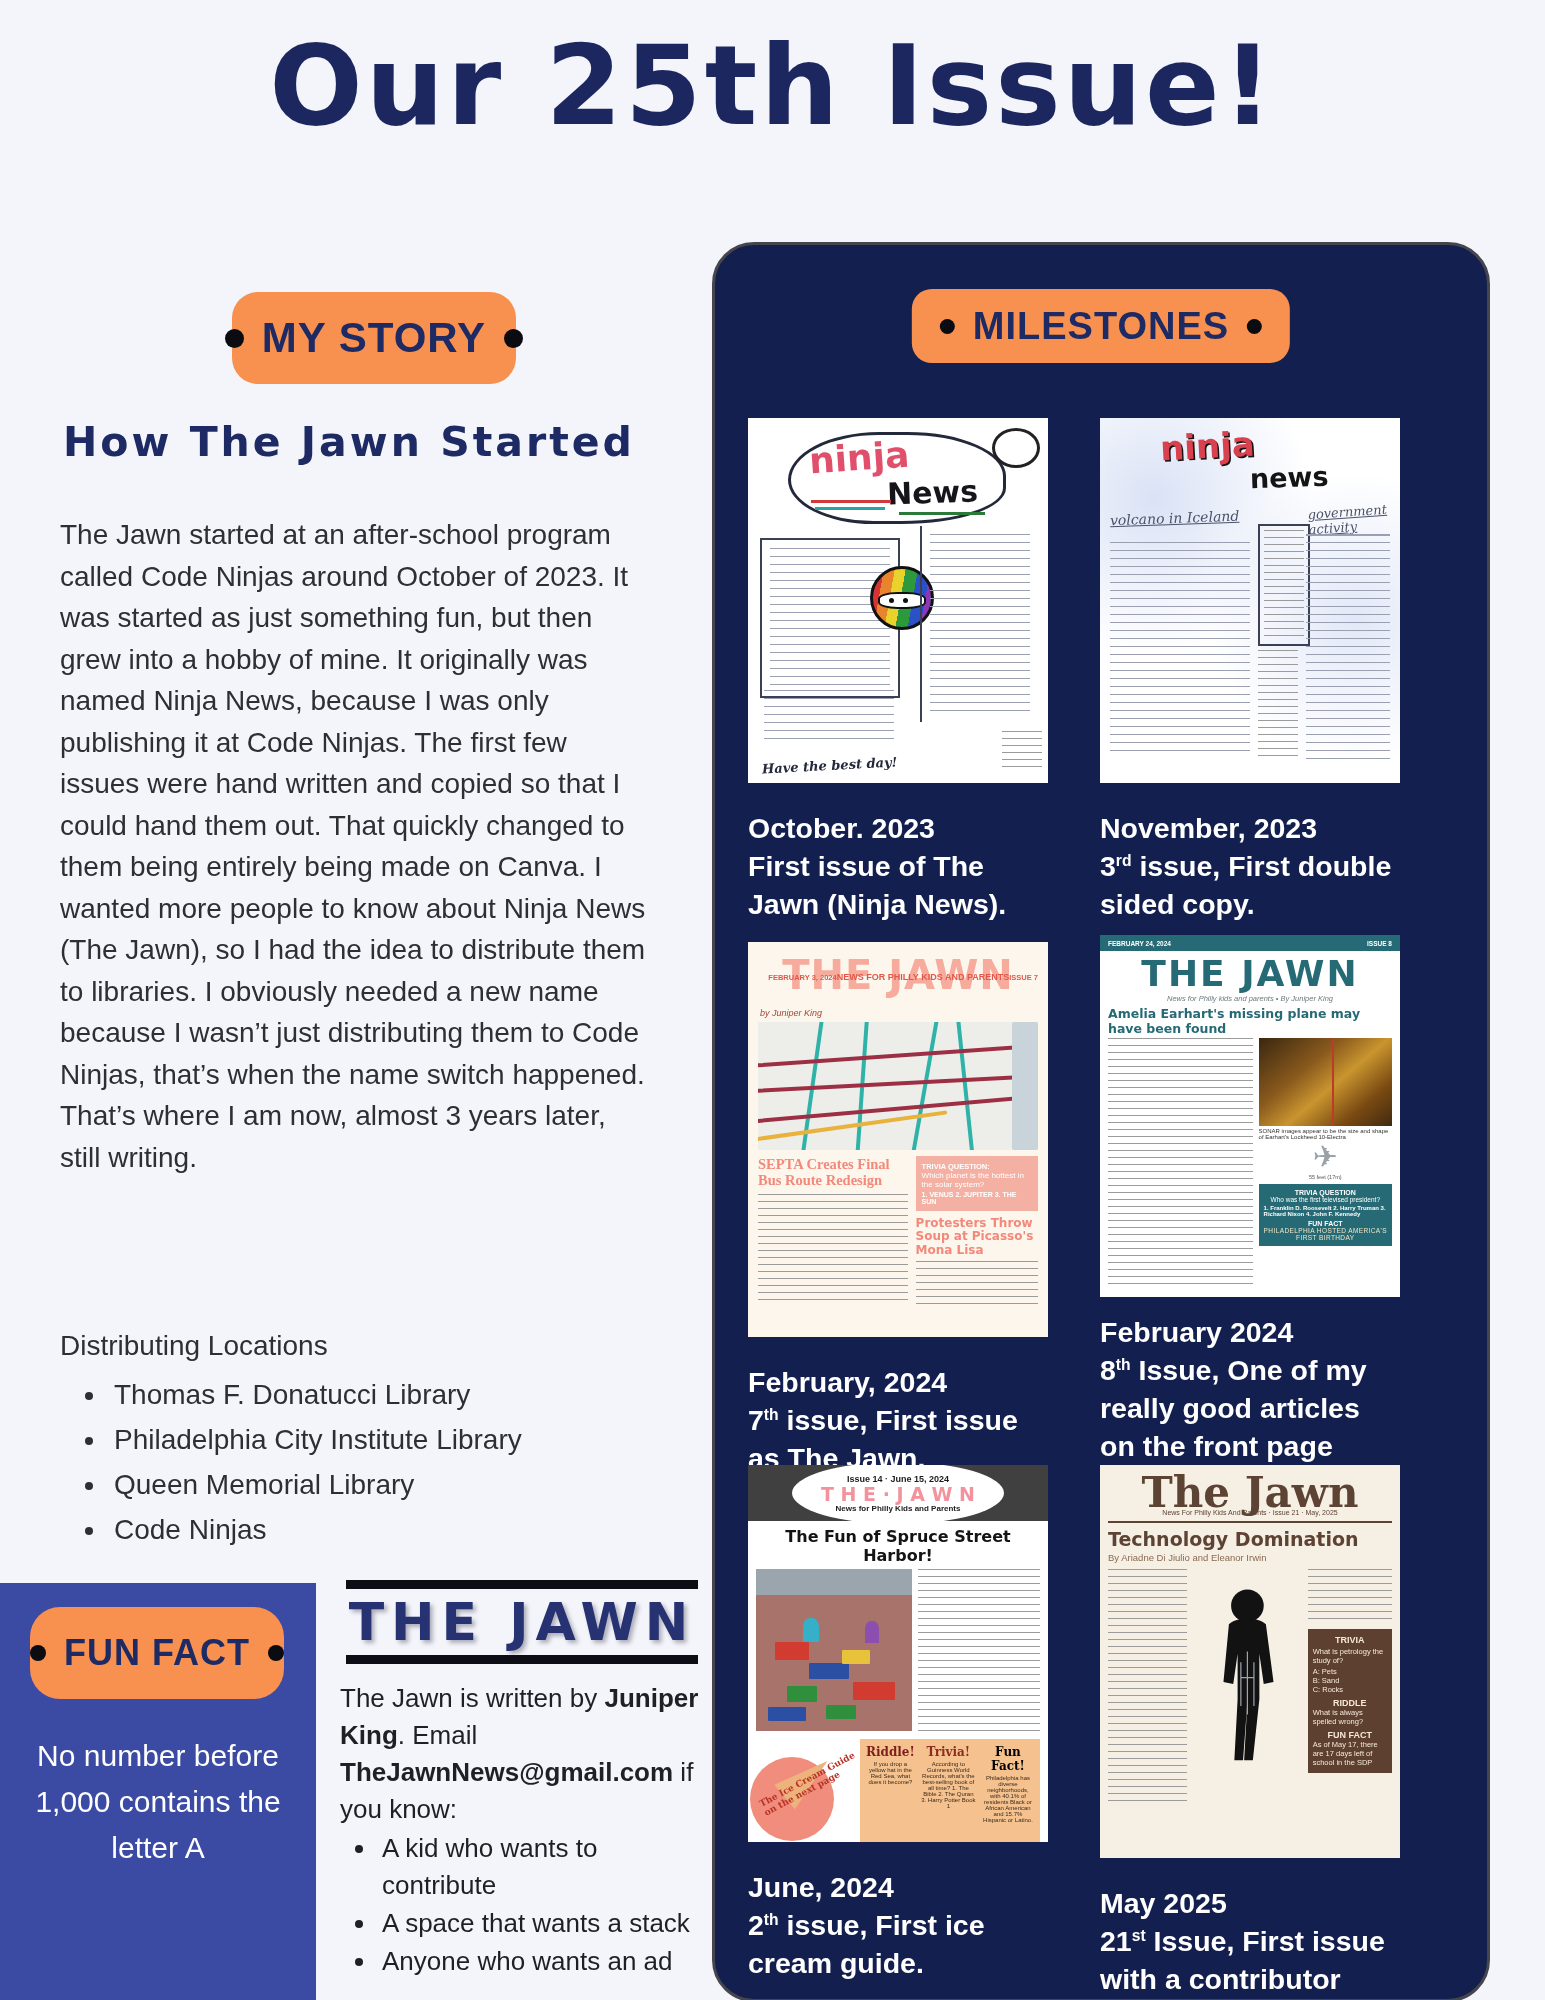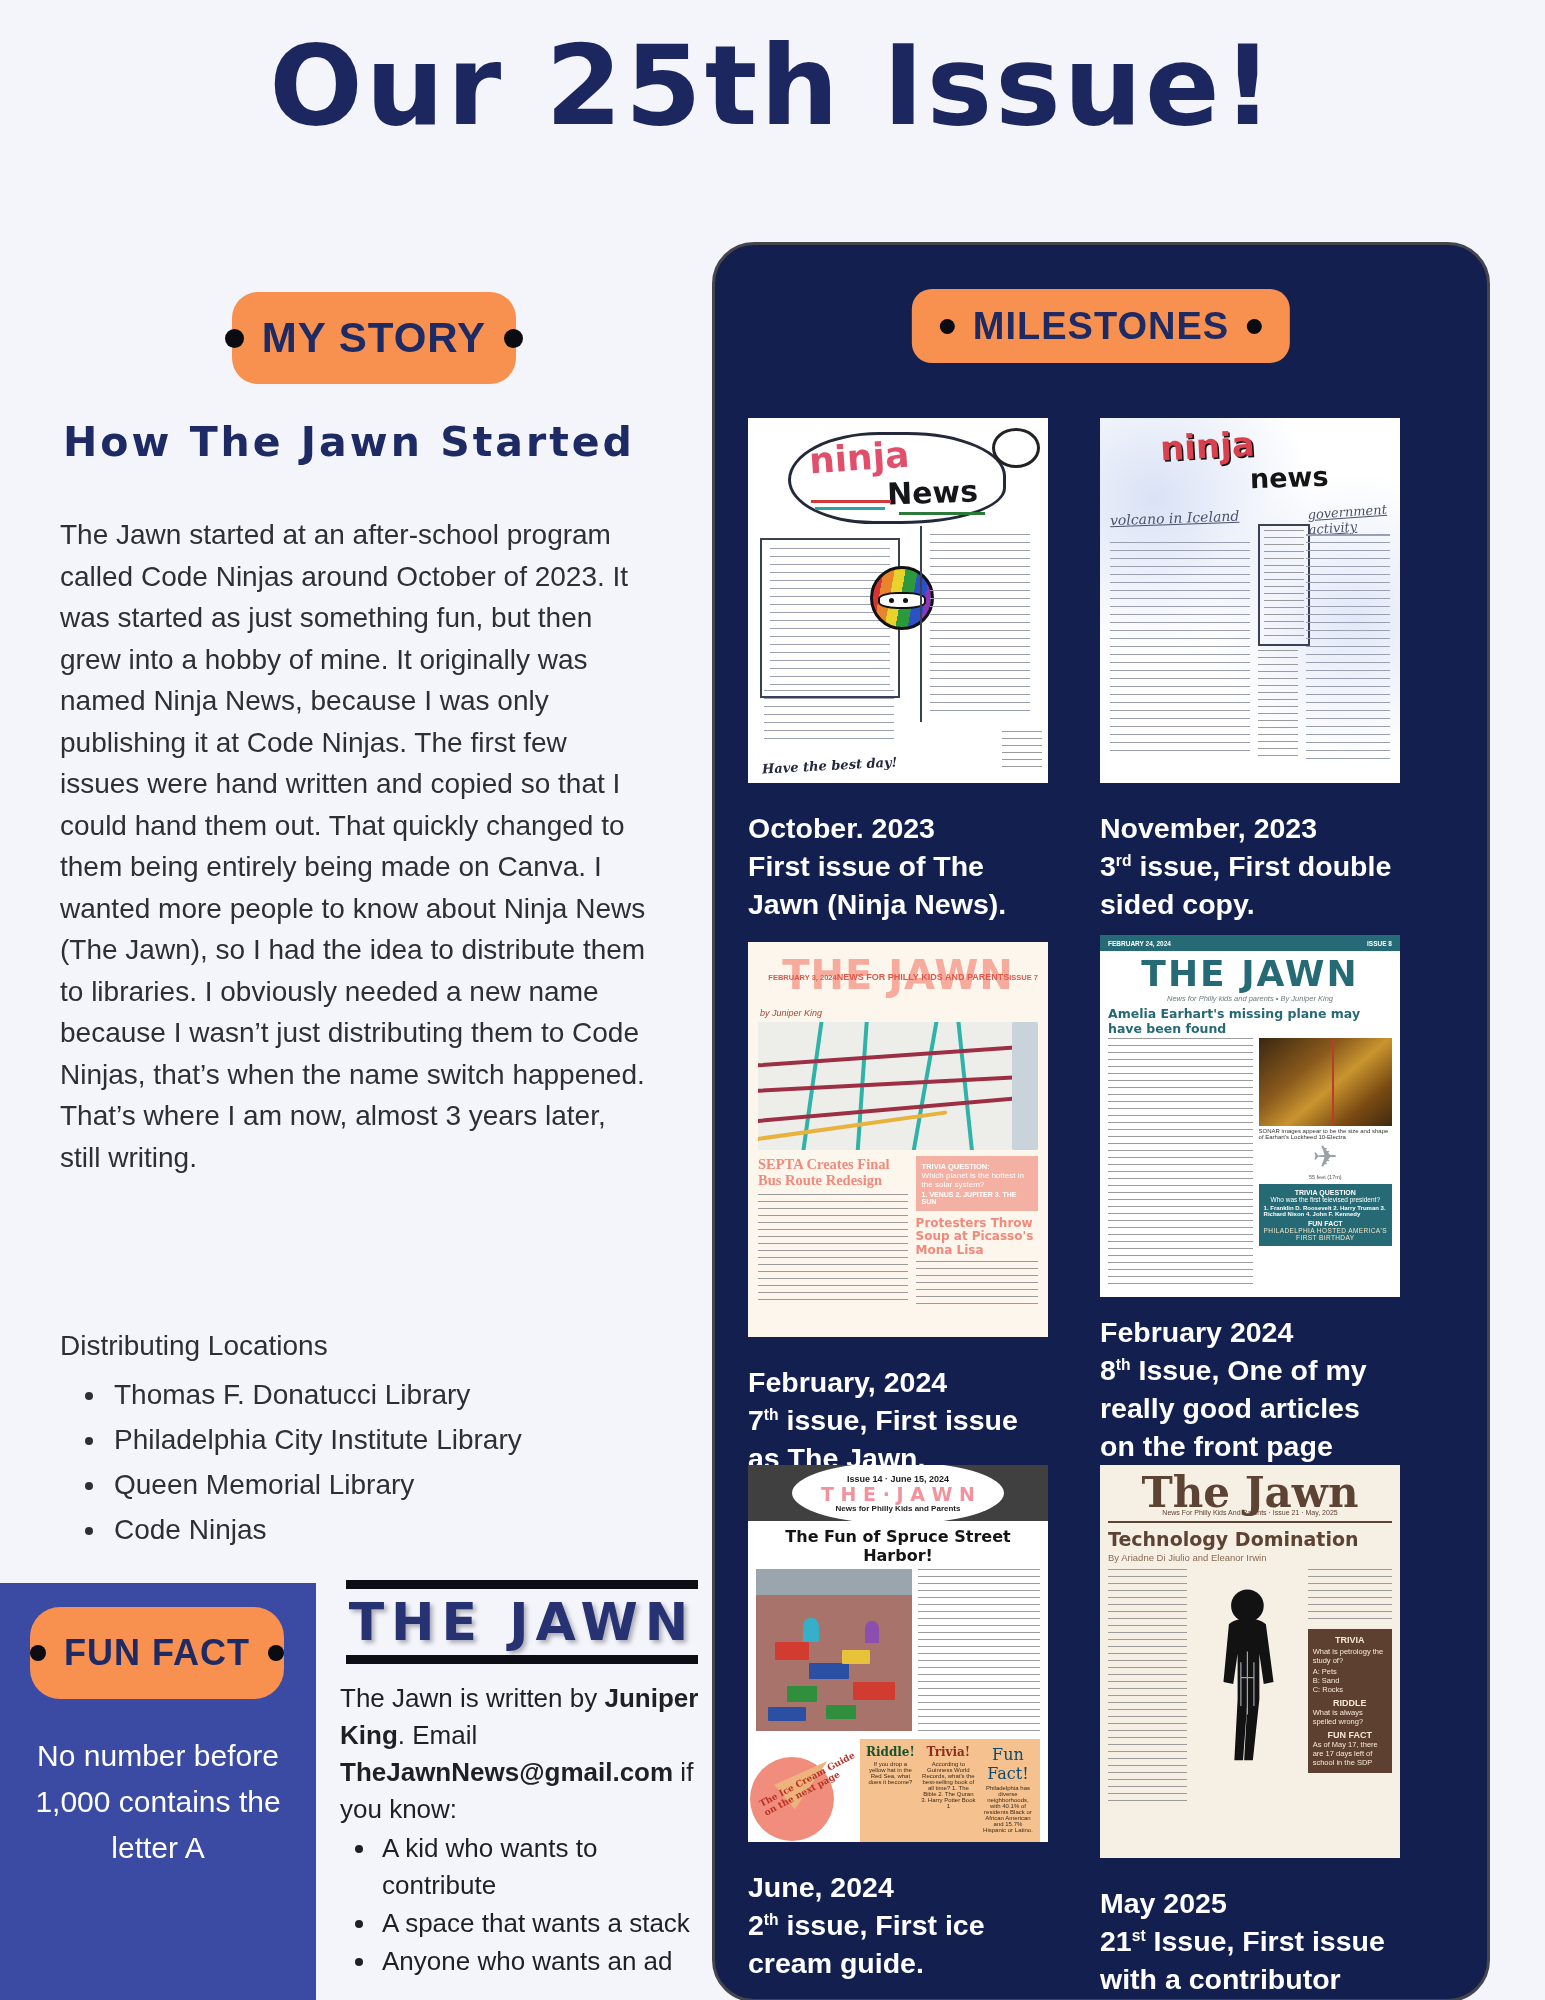--- a/index.html
+++ b/index.html
@@ -303,29 +303,29 @@
         </div>
         <div style="position:relative;height:120px;margin-top:6px;">
           <div class="abs" style="left:2px;top:6px;width:104px;height:104px;">
             <span class="abs" style="left:0;top:14px;width:84px;height:84px;border-radius:50%;background:#f08d7d;"></span>
             <span class="abs" style="left:40px;top:8px;width:0;height:0;border-left:16px solid transparent;border-right:16px solid transparent;border-top:56px solid #eeb27c;transform:rotate(-130deg);"></span>
             <span class="abs pre" style="left:6px;top:30px;width:110px;font-size:9px;font-weight:800;color:#b83325;transform:rotate(-28deg);font-family:'DejaVu Serif',serif;">The Ice Cream Guide
 on the next page</span>
           </div>
           <div class="abs" style="left:112px;right:8px;top:2px;bottom:6px;background:#f5c28f;display:flex;gap:6px;padding:6px;">
             <div style="width:30%;">
-              <div class="t-center" style="font-size:12px;font-weight:800;color:#14532d;font-family:'DejaVu Serif',serif;">Riddle!</div>
+              <div class="t-center" style="font-size:12px;font-weight:800;color:#7f1d1d;font-family:'DejaVu Serif',serif;">Riddle!</div>
               <div class="t-center" style="font-size:6px;color:#3a2a1a;margin-top:2px;">If you drop a yellow hat in the Red Sea, what does it become?</div>
             </div>
             <div style="width:36%;">
               <div class="t-center" style="font-size:12px;font-weight:800;color:#8a2f22;font-family:'DejaVu Serif',serif;">Trivia!</div>
               <div class="t-center" style="font-size:6px;color:#3a2a1a;margin-top:2px;">According to Guinness World Records, what's the best-selling book of all time? 1. The Bible 2. The Quran 3. Harry Potter Book 1</div>
             </div>
             <div style="width:34%;">
-              <div class="t-center" style="font-size:16px;font-weight:400;color:#0c4a6e;font-family:'DejaVu Serif',serif;">Fun Fact!</div>
+              <div class="t-center" style="font-size:12px;font-weight:700;color:#000000;font-family:'DejaVu Serif',serif;">Fun Fact!</div>
               <div class="t-center" style="font-size:6px;color:#3a2a1a;margin-top:2px;">Philadelphia has diverse neighborhoods, with 40.1% of residents Black or African American and 15.7% Hispanic or Latino.</div>
             </div>
           </div>
         </div>
       </div>
       <div class="cap">
         <div>June, 2024</div>
         <div><span>2</span><sup>th</sup><span class="pre"> issue, First ice
 cream guide.</span></div>
       </div>

